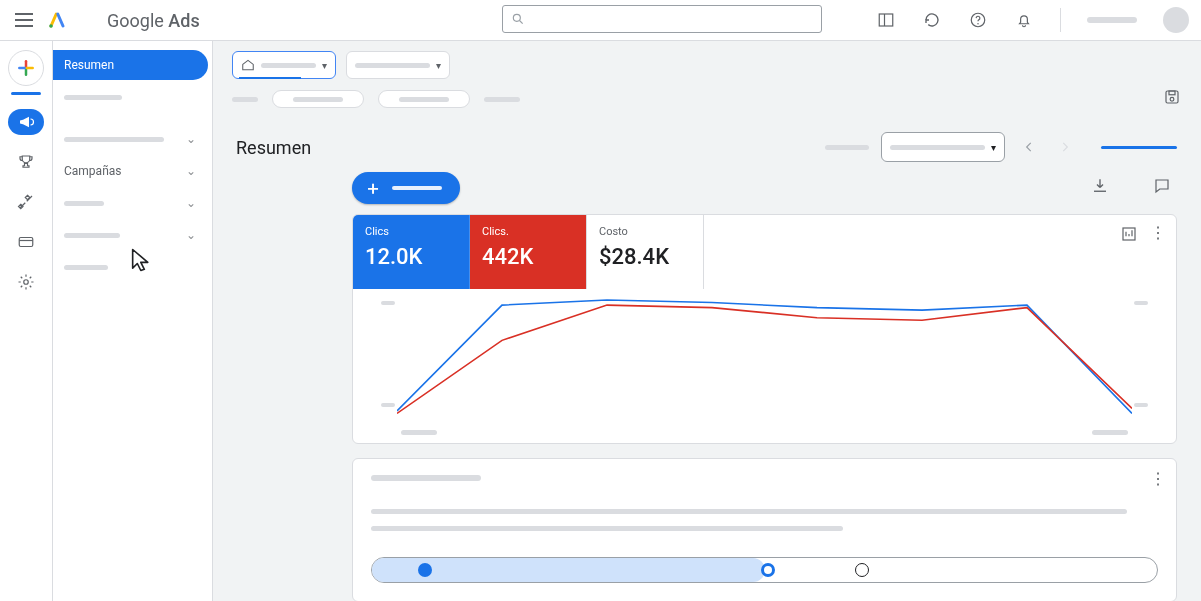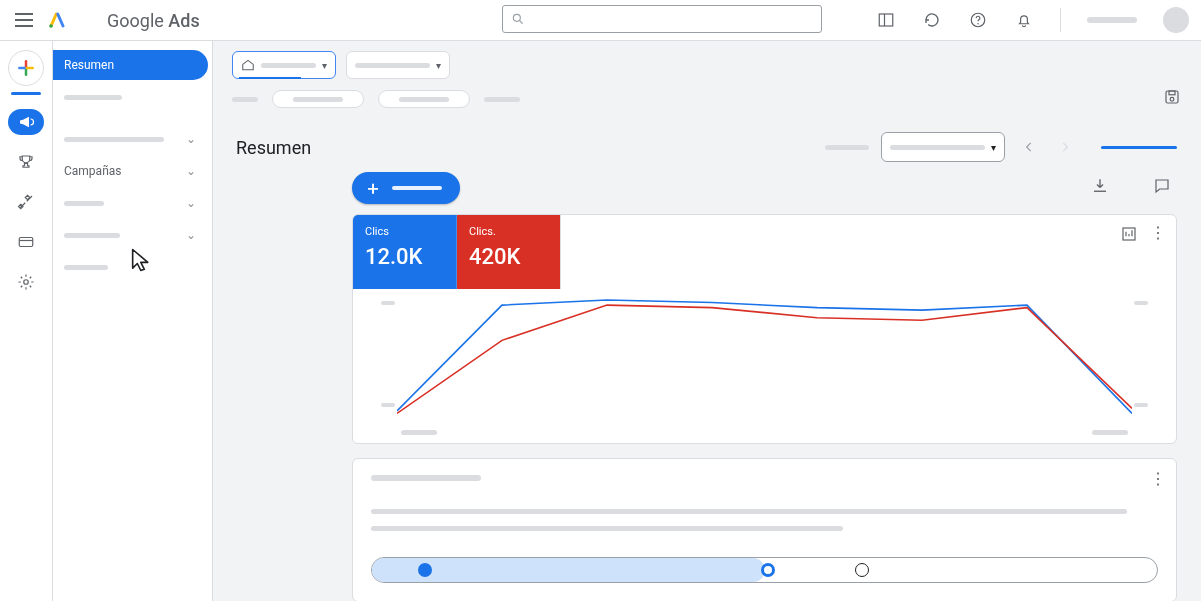--- a/index.html
+++ b/index.html
@@ -159,21 +159,21 @@
   .action-icon{color:var(--g-grey-700);cursor:pointer;}
 
   
   .card{
     background:var(--card-bg);border:1px solid var(--g-grey-300);border-radius:6px;
     position:relative;overflow:hidden;
   }
   .chart-card{padding:0;}
   .scorecards{display:flex;}
   .scorecard{
-    width:104px;height:74px;padding:10px 12px;border-right:1px solid var(--g-grey-300);
+    width:117px;height:74px;padding:10px 12px;border-right:1px solid var(--g-grey-300);
     position:relative;
   }
   .scorecard .label{font-size:11px;margin-bottom:6px;}
   .scorecard .value{font-size:22px;font-weight:500;}
   .sc-clicks{background:var(--g-blue);color:#fff;border-color:rgba(255,255,255,.2);}
   .sc-impr{background:var(--g-red);color:#fff;}
   .sc-cpc,.sc-cost{color:var(--g-grey-900);}
   .sc-cpc .label,.sc-cost .label{color:var(--g-grey-700);}
   .card-tools{position:absolute;right:10px;top:10px;display:flex;gap:12px;color:var(--g-grey-700);}
   .card-tools span{cursor:pointer;}
@@ -418,21 +418,25 @@
     </div>
 
     <div class="card chart-card">
       <div class="scorecards">
         <div class="scorecard sc-clicks">
           <div class="label">Clics</div>
           <div class="value">12.0K</div>
         </div>
         <div class="scorecard sc-impr">
           <div class="label">Clics.</div>
-          <div class="value">420K</div>
+          <div class="value">442K</div>
+        </div>
+        <div class="scorecard sc-cost">
+          <div class="label">Costo</div>
+          <div class="value">$28.4K</div>
         </div>
       </div>
       <div class="card-tools">
         <span>
           <svg width="18" height="18" viewBox="0 0 24 24">
               <rect x="4" y="4" width="16" height="16" fill="none" stroke="currentColor" stroke-width="1.6"></rect>
               <path d="M8 15V9m4 6v-3m4 3V7" stroke="currentColor" stroke-width="1.6"></path>
             </svg>
         </span>
         <span style="font-size:16px;line-height:1">⋮</span>

